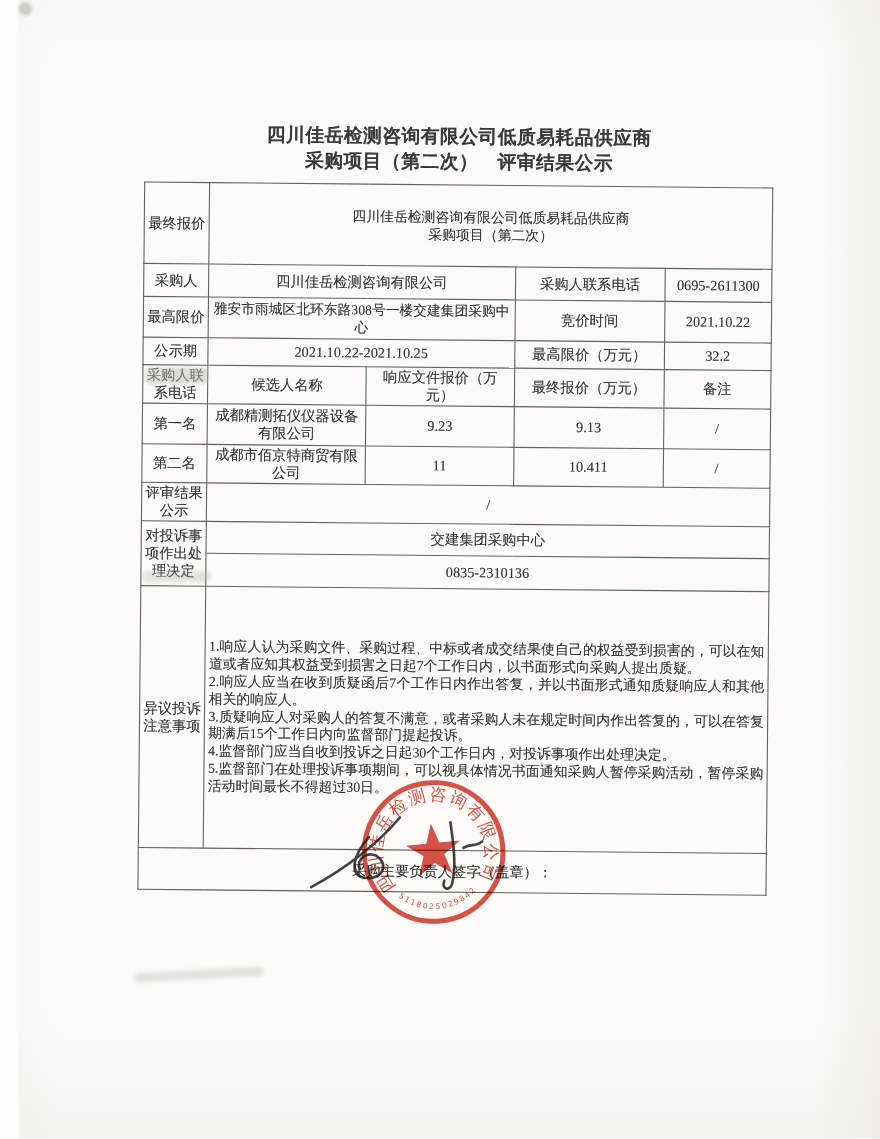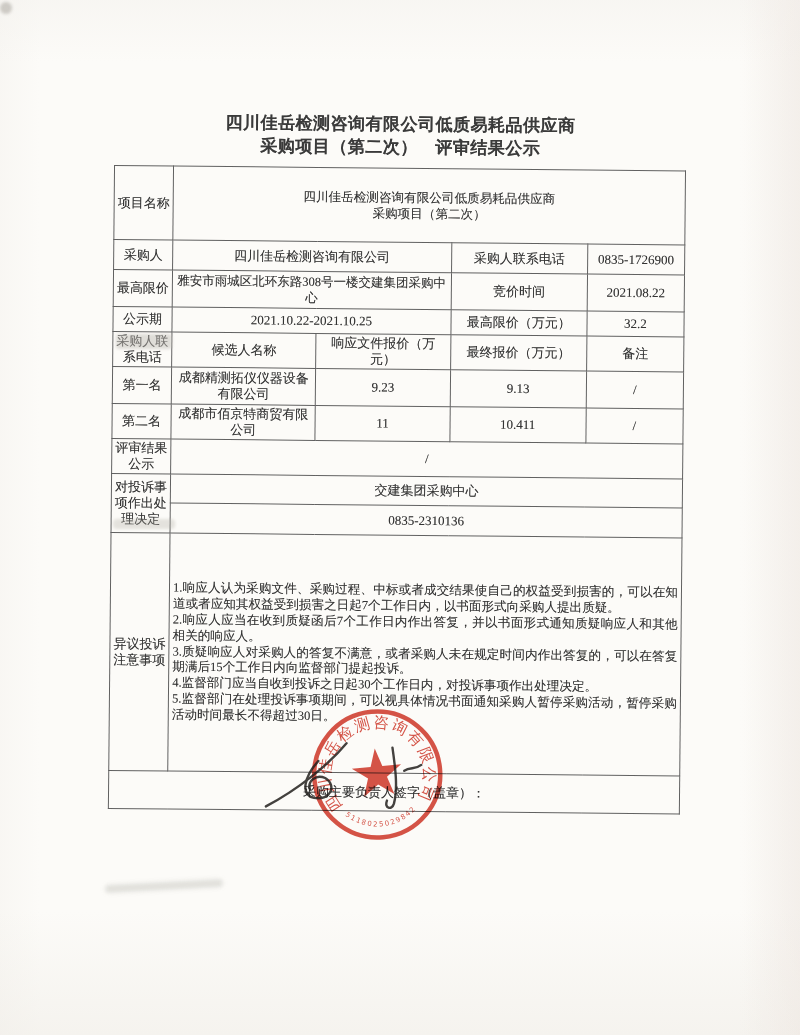--- a/index.html
+++ b/index.html
@@ -8,20 +8,21 @@
     background:#fdfcfa;
     font-family:"Liberation Serif","DejaVu Serif",serif;
     color:#333;
   }
   .page{
     position:absolute;inset:0;
     background:
       linear-gradient(180deg, rgba(244,242,238,.55) 0%, rgba(253,252,250,0) 6%, rgba(253,252,250,0) 88%, rgba(238,235,229,.5) 100%),
       linear-gradient(90deg, rgba(246,244,240,.6) 0%, rgba(253,252,250,0) 5%, rgba(253,252,250,0) 93%, rgba(243,240,235,.6) 100%),
       #fcfbf8;
+    margin-left: 17px;
   }
   .sheet{position:absolute;inset:0;transform:rotate(.55deg);transform-origin:120px 170px;}
   .doc-title{
     position:absolute;left:115px;top:110px;width:570px;
     text-align:center;font-size:17px;font-weight:600;letter-spacing:.5px;
     line-height:23px;color:#3a3a3a;
     text-shadow:0 0 .5px rgba(70,70,70,.55);
   }
   table.doc{
     position:absolute;left:114px;top:165px;width:572px;
@@ -65,40 +66,40 @@
     <table class="doc">
       <colgroup>
         <col style="width:59px">
           <col style="width:144px">
           <col style="width:134px">
           <col style="width:136px">
           <col style="width:97px">
       </colgroup>
       <tbody>
           <tr style="height:74px">
-        <td class="lbl">项目名称</td>
+        <td class="lbl">最终报价</td>
         <td colspan="4" class="projval">
           <div>四川佳岳检测咨询有限公司低质易耗品供应商</div>
           <div>采购项目（第二次）</div>
         </td>
       </tr>
       <tr style="height:30px">
         <td class="lbl">采购人</td>
         <td colspan="2">四川佳岳检测咨询有限公司</td>
         <td>采购人联系电话</td>
-        <td>0835-1726900</td>
+        <td>0695-2611300</td>
       </tr>
       <tr style="height:37px">
         <td class="lbl">最高限价</td>
         <td colspan="2" class="addr">
           <span>雅安市雨城区北环东路308号一楼交建集团采购中</span><br>
           <span>心</span>
         </td>
         <td>竞价时间</td>
-        <td>2021.08.22</td>
+        <td>2021.10.22</td>
       </tr>
       <tr style="height:25px">
         <td class="lbl">公示期</td>
         <td colspan="2">2021.10.22-2021.10.25</td>
         <td>最高限价（万元）</td>
         <td>32.2</td>
       </tr>
       <tr style="height:29px">
         <td class="lbl">采购人联系电话</td>
         <td>候选人名称</td>

